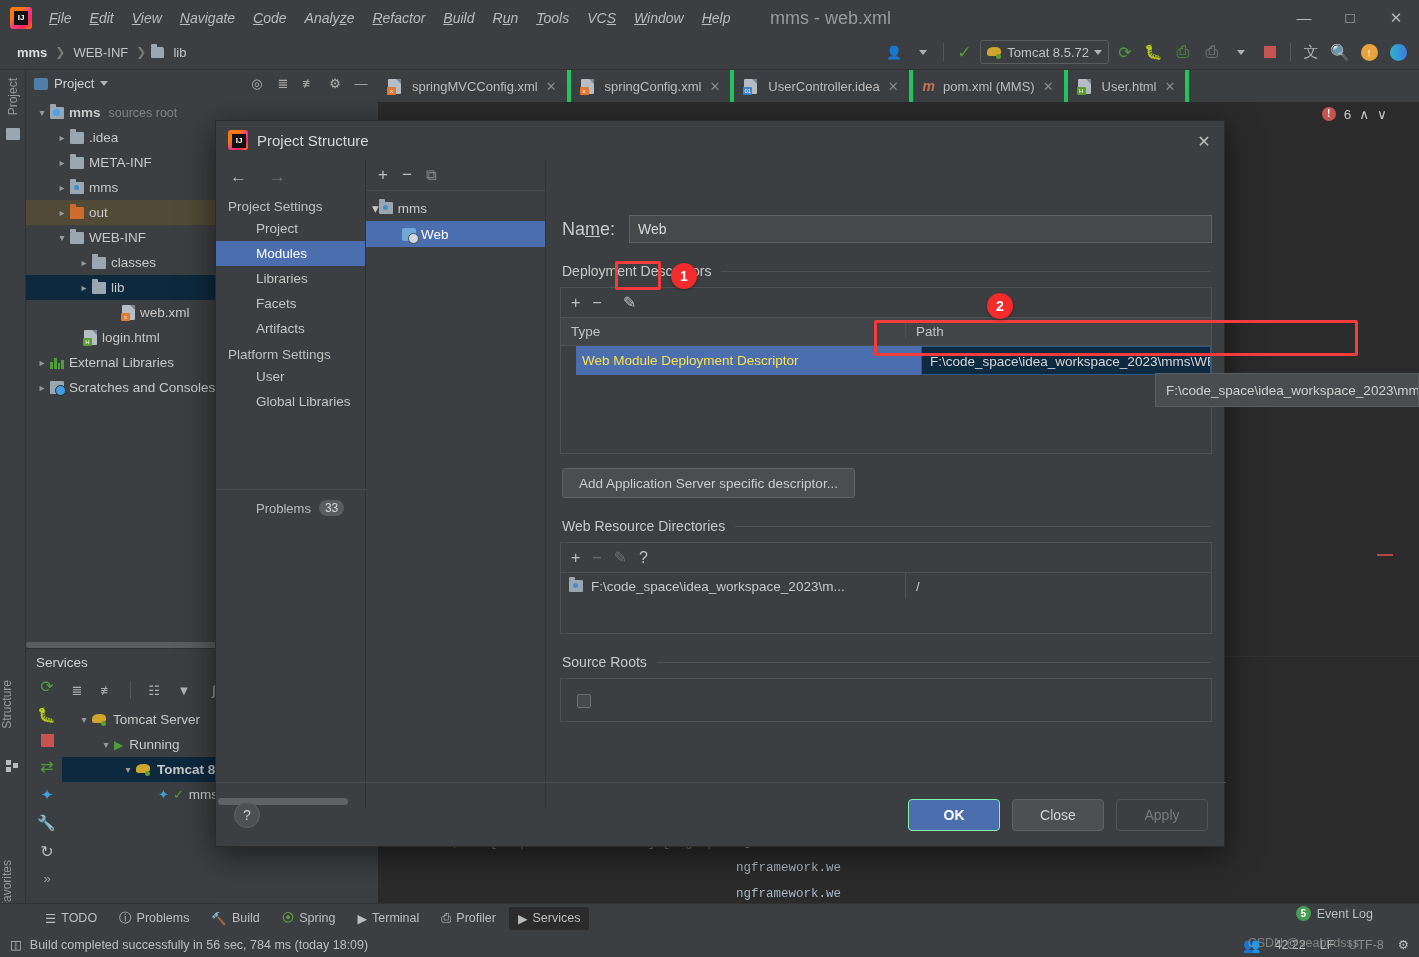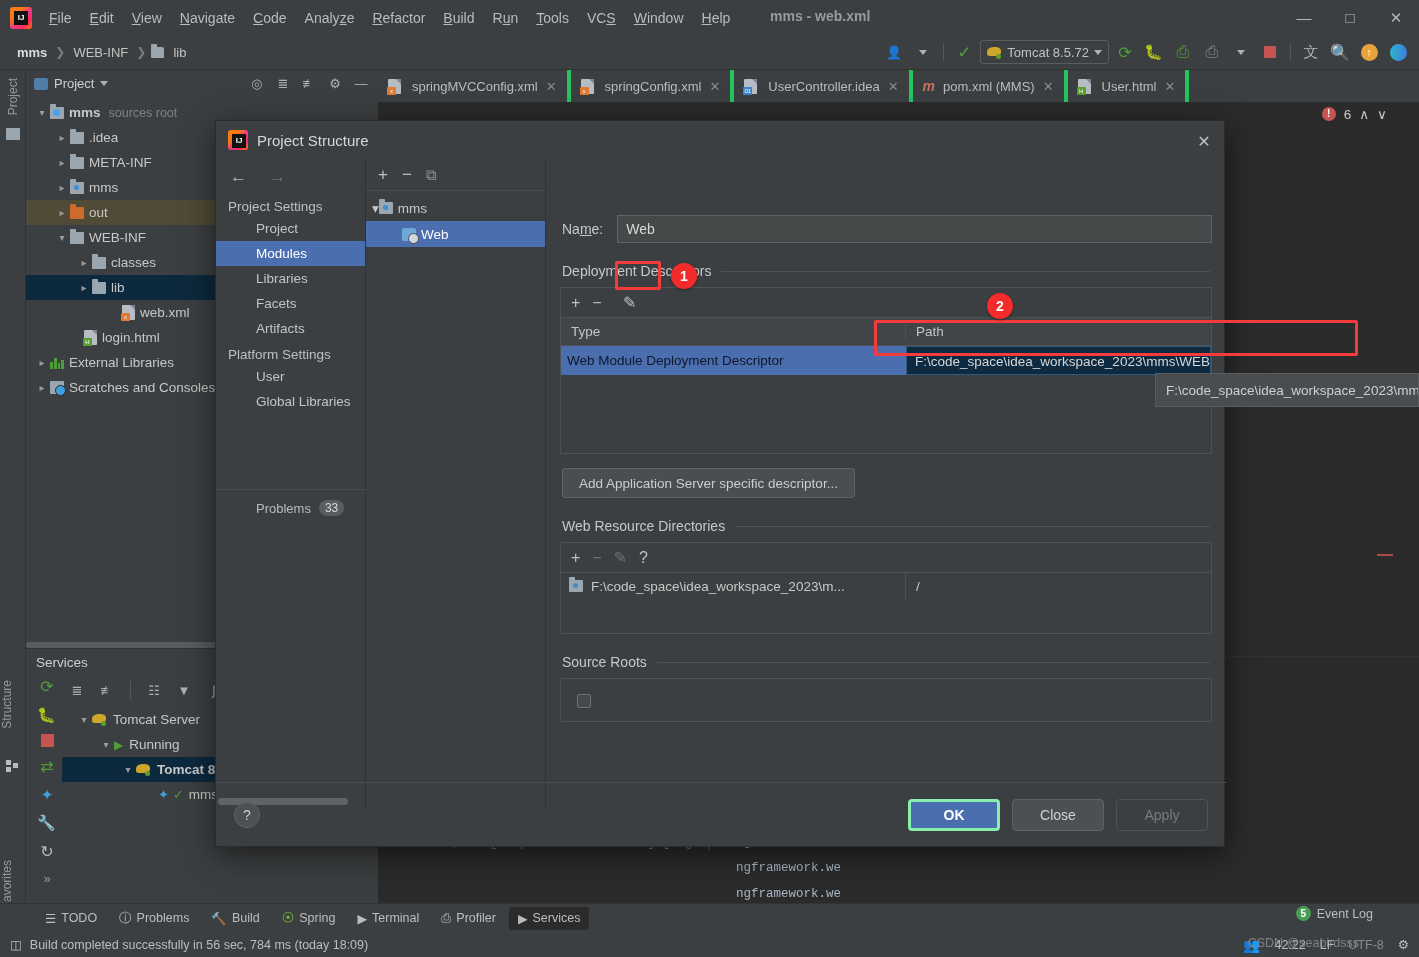--- a/index.html
+++ b/index.html
@@ -14,23 +14,23 @@
   #root { position:relative; width:1419px; height:957px; }
 
   
   .titlebar{position:absolute;left:0;top:0;width:1419px;height:35px;background:#3c3f41;display:flex;align-items:center;}
   .ij-logo{width:22px;height:22px;margin-left:10px;margin-right:8px;border-radius:3px;
     background:linear-gradient(135deg,#f97a12 0%,#f97a12 30%,#ed358c 55%,#fe2857 75%,#f97a12 100%);
     position:relative;}
   .ij-logo::after{content:"IJ";position:absolute;left:4px;top:4px;width:14px;height:14px;background:#111;color:#fff;
     font-size:8px;font-weight:bold;line-height:14px;text-align:center;}
   .menu{display:flex;align-items:center;gap:0;}
-  .menu .mi{padding:4px 9px;color:#bbbbbb;font-size:14px;cursor:default;}
+  .menu .mi{padding:4px 9px;color:#bbbbbb;font-size:14px;cursor:default;font-style:italic;}
   .mi u{text-decoration:underline;}
-  .wintitle{position:absolute;left:770px;top:8px;color:#9a9a9a;font-size:14px;font-weight:bold;}
+  .wintitle{position:absolute;left:770px;top:8px;color:#9a9a9a;font-size:18px;}
   .wbtns{position:absolute;right:0;top:0;height:35px;display:flex;align-items:center;}
   .wbtn{width:46px;height:35px;display:flex;align-items:center;justify-content:center;color:#b8b8b8;font-size:15px;}
 
   
   .toolbar{position:absolute;left:0;top:35px;width:1419px;height:35px;background:#3c3f41;border-bottom:1px solid #323232;display:flex;align-items:center;}
   .crumbs{display:flex;align-items:center;margin-left:14px;gap:2px;font-size:13px;}
   .crumbs .c{color:#c4c4c4;padding:1px 3px;}
   .crumbs .c.bold{font-weight:bold;color:#dddddd;}
   .crumbs .sep{color:#7a7a7a;padding:0 3px;font-size:12px;}
   .folder-ic{display:inline-block;width:13px;height:11px;background:#9aa7b0;border-radius:1px 2px 1px 1px;position:relative;margin-right:4px;vertical-align:-1px;}
@@ -136,56 +136,56 @@
   .ps-mods{width:180px;background:#3c3f41;border-right:1px solid #323232;position:relative;}
   .ps-mods-tb{height:32px;display:flex;align-items:center;gap:14px;padding-left:12px;color:#c0c0c0;font-size:17px;border-bottom:1px solid #4a4d4f;}
   .ps-mtree{padding-top:4px;font-size:13.5px;}
   .ps-mrow{height:26px;display:flex;align-items:center;padding-left:6px;color:#c8c8c8;}
   .ps-mrow.sel{background:#4b6eaf;color:#fff;}
   .web-ic{width:14px;height:13px;margin-right:5px;position:relative;flex:0 0 14px;background:#6fa8d6;border-radius:2px;}
   .web-ic::after{content:"";position:absolute;right:-3px;bottom:-3px;width:9px;height:9px;border-radius:50%;background:#cfd8dd;border:1px solid #4a4d4f;}
 
   .ps-main{flex:1;position:absolute;left:330px;top:38px;width:680px;height:650px;padding:18px 0 0 0;}
   .row-name{display:flex;align-items:center;gap:14px;padding:0 14px 0 16px;}
-  .row-name .lbl{font-size:14px;color:#c8c8c8;}
+  .row-name .lbl{font-size:18px;color:#c8c8c8;}
   .inp{flex:1;height:28px;background:#45494a;border:1px solid #5e6364;color:#d8d8d8;padding:0 8px;font-size:14px;line-height:26px;}
 
   .sec-title{display:flex;align-items:center;gap:10px;margin:20px 16px 8px 16px;color:#c8c8c8;font-size:14px;}
   .sec-title .line{flex:1;height:1px;background:#4e5254;}
 
   .tbl-wrap{margin:0 14px;border:1px solid #4e5254;background:#3c3f41;}
   .tbl-tb{height:30px;display:flex;align-items:center;gap:12px;padding-left:10px;color:#c0c0c0;font-size:16px;border-bottom:1px solid #4e5254;position:relative;}
   .tbl-head{display:flex;height:28px;align-items:center;background:#414547;border-bottom:1px solid #4e5254;font-size:13.5px;color:#c4c4c4;position:relative;}
   .th{padding-left:10px;}
   .th.type{width:345px;border-right:1px solid #4e5254;}
   .th.path{flex:1;}
   .tbl-row{display:flex;height:29px;align-items:center;font-size:13.5px;}
   .td{padding-left:10px;white-space:nowrap;overflow:hidden;}
-  .td.type{width:345px;background:#4b6eaf;color:#0f172a;height:29px;line-height:29px;padding-left:6px;}
+  .td.type{width:345px;background:#4b6eaf;color:#fde047;height:29px;line-height:29px;padding-left:6px;margin-left:15px;}
   .td.path{flex:1;background:#0d2a40;color:#d6d6d6;height:29px;line-height:29px;padding-left:8px;border:1px solid #2f5a80;}
   .tbl-empty{height:78px;}
 
   .btn-addapp{margin:14px 0 0 16px;height:30px;background:#4a4e50;border:1px solid #5e6364;border-radius:3px;color:#cccccc;font-size:13.5px;padding:0 16px;}
 
   .wrd-head{display:flex;height:28px;align-items:center;background:#414547;border-bottom:1px solid #4e5254;font-size:13.5px;color:#c4c4c4;}
   .wrd-c1{width:345px;border-right:1px solid #4e5254;padding-left:10px;}
   .wrd-c2{flex:1;padding-left:10px;}
   .wrd-row{display:flex;height:26px;align-items:center;font-size:13.5px;color:#c8c8c8;}
   .wrd-row .c1{width:345px;display:flex;align-items:center;gap:6px;padding-left:8px;border-right:1px solid #4e5254;height:26px;}
   .wrd-row .c2{flex:1;padding-left:10px;}
 
   .srcroots{margin:0 14px;border:1px solid #4e5254;padding:10px 0 8px 0;}
   .sr-row{display:flex;align-items:center;gap:10px;padding:5px 0 5px 16px;font-size:13.5px;color:#c8c8c8;}
   .cbx{width:14px;height:14px;border:1px solid #6b7073;background:#45494a;border-radius:2px;flex:0 0 14px;}
 
   .dlg-foot{position:absolute;left:0;bottom:0;width:1010px;height:64px;border-top:1px solid #4a4d4f;display:flex;align-items:center;padding:0 18px;}
   .help-btn{width:26px;height:26px;border-radius:50%;background:#4c5052;border:1px solid #5e6364;color:#cfcfcf;display:flex;align-items:center;justify-content:center;font-size:14px;}
   .foot-right{margin-left:auto;display:flex;gap:12px;}
   .dbtn{height:32px;min-width:92px;border-radius:4px;font-size:14px;display:flex;align-items:center;justify-content:center;}
-  .dbtn.primary{background:#4b6eaf;border:3px solid #86efac;color:#fff;font-weight:bold;}
+  .dbtn.primary{background:#4b6eaf;border:1px solid #86efac;color:#fff;font-weight:bold;}
   .dbtn.normal{background:#4c5052;border:1px solid #5e6364;color:#d2d2d2;}
   .dbtn.disabled{background:#3c3f41;border:1px solid #52565800;color:#777b7d;border:1px solid #505456;}
 
   
   .ann-box{position:absolute;border:3px solid #f53b3b;border-radius:2px;pointer-events:none;}
   .ann-num{position:absolute;width:26px;height:26px;border-radius:50%;background:#f32b2b;color:#fff;font-size:14px;font-weight:bold;display:flex;align-items:center;justify-content:center;box-shadow:0 1px 3px rgba(0,0,0,.4);}
 
   .tooltip{position:absolute;left:1155px;top:373px;height:34px;background:#4a4d4f;border:1px solid #5a5d5f;color:#cfcfcf;font-size:13.5px;display:flex;align-items:center;padding:0 10px;white-space:nowrap;overflow:hidden;width:264px;}
 
   .hscroll-proj{position:absolute;left:26px;top:572px;width:320px;height:6px;background:#5a5d5f;border-radius:3px;}

